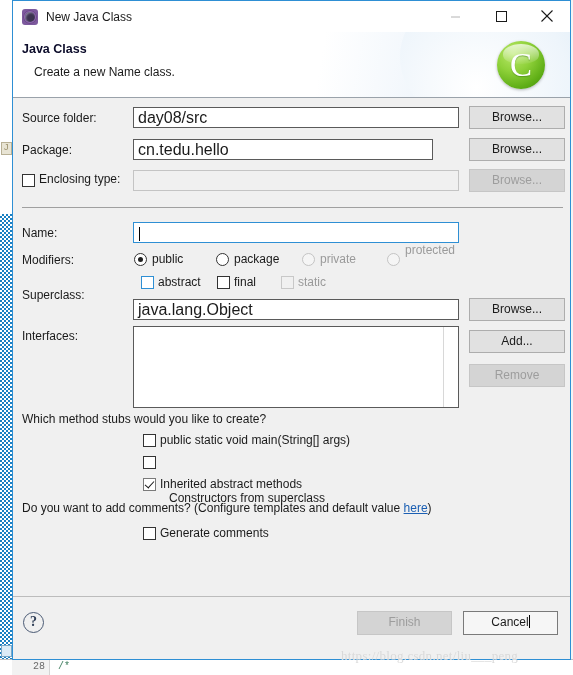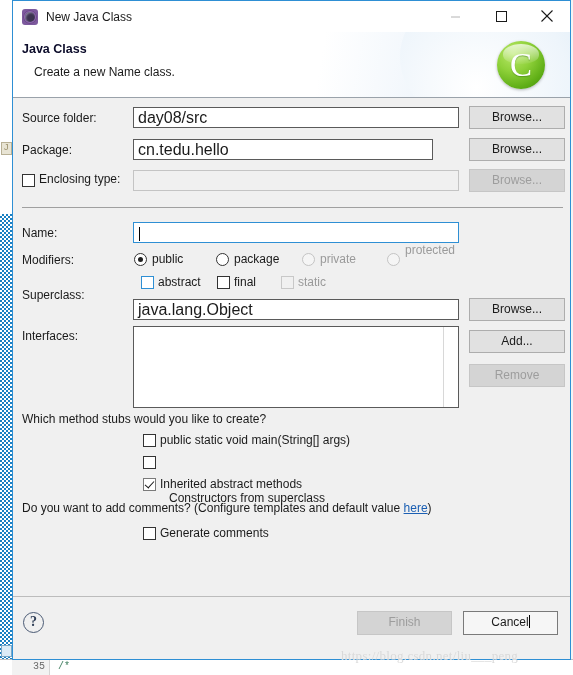--- a/index.html
+++ b/index.html
@@ -438,21 +438,21 @@
 <body>
 
 <div id="ide-backdrop">
   <div id="ide-left-strip"></div>
   <div id="ide-left-dither"></div>
   <div id="ide-tab-icon"></div>
   <div id="ide-view-icon"></div>
 </div>
 
 <div id="ide-editor-bottom">
-  <div id="ide-gutter">35</div>
+  <div id="ide-gutter">28</div>
   <div id="ide-code-line">/*</div>
 </div>
 
 <div id="dialog">
 
   <div id="titlebar">
     <div id="title-icon">
       <div class="gear-outer"></div>
       <div class="gear-teeth"></div>
       <div class="gear-hub"></div>

